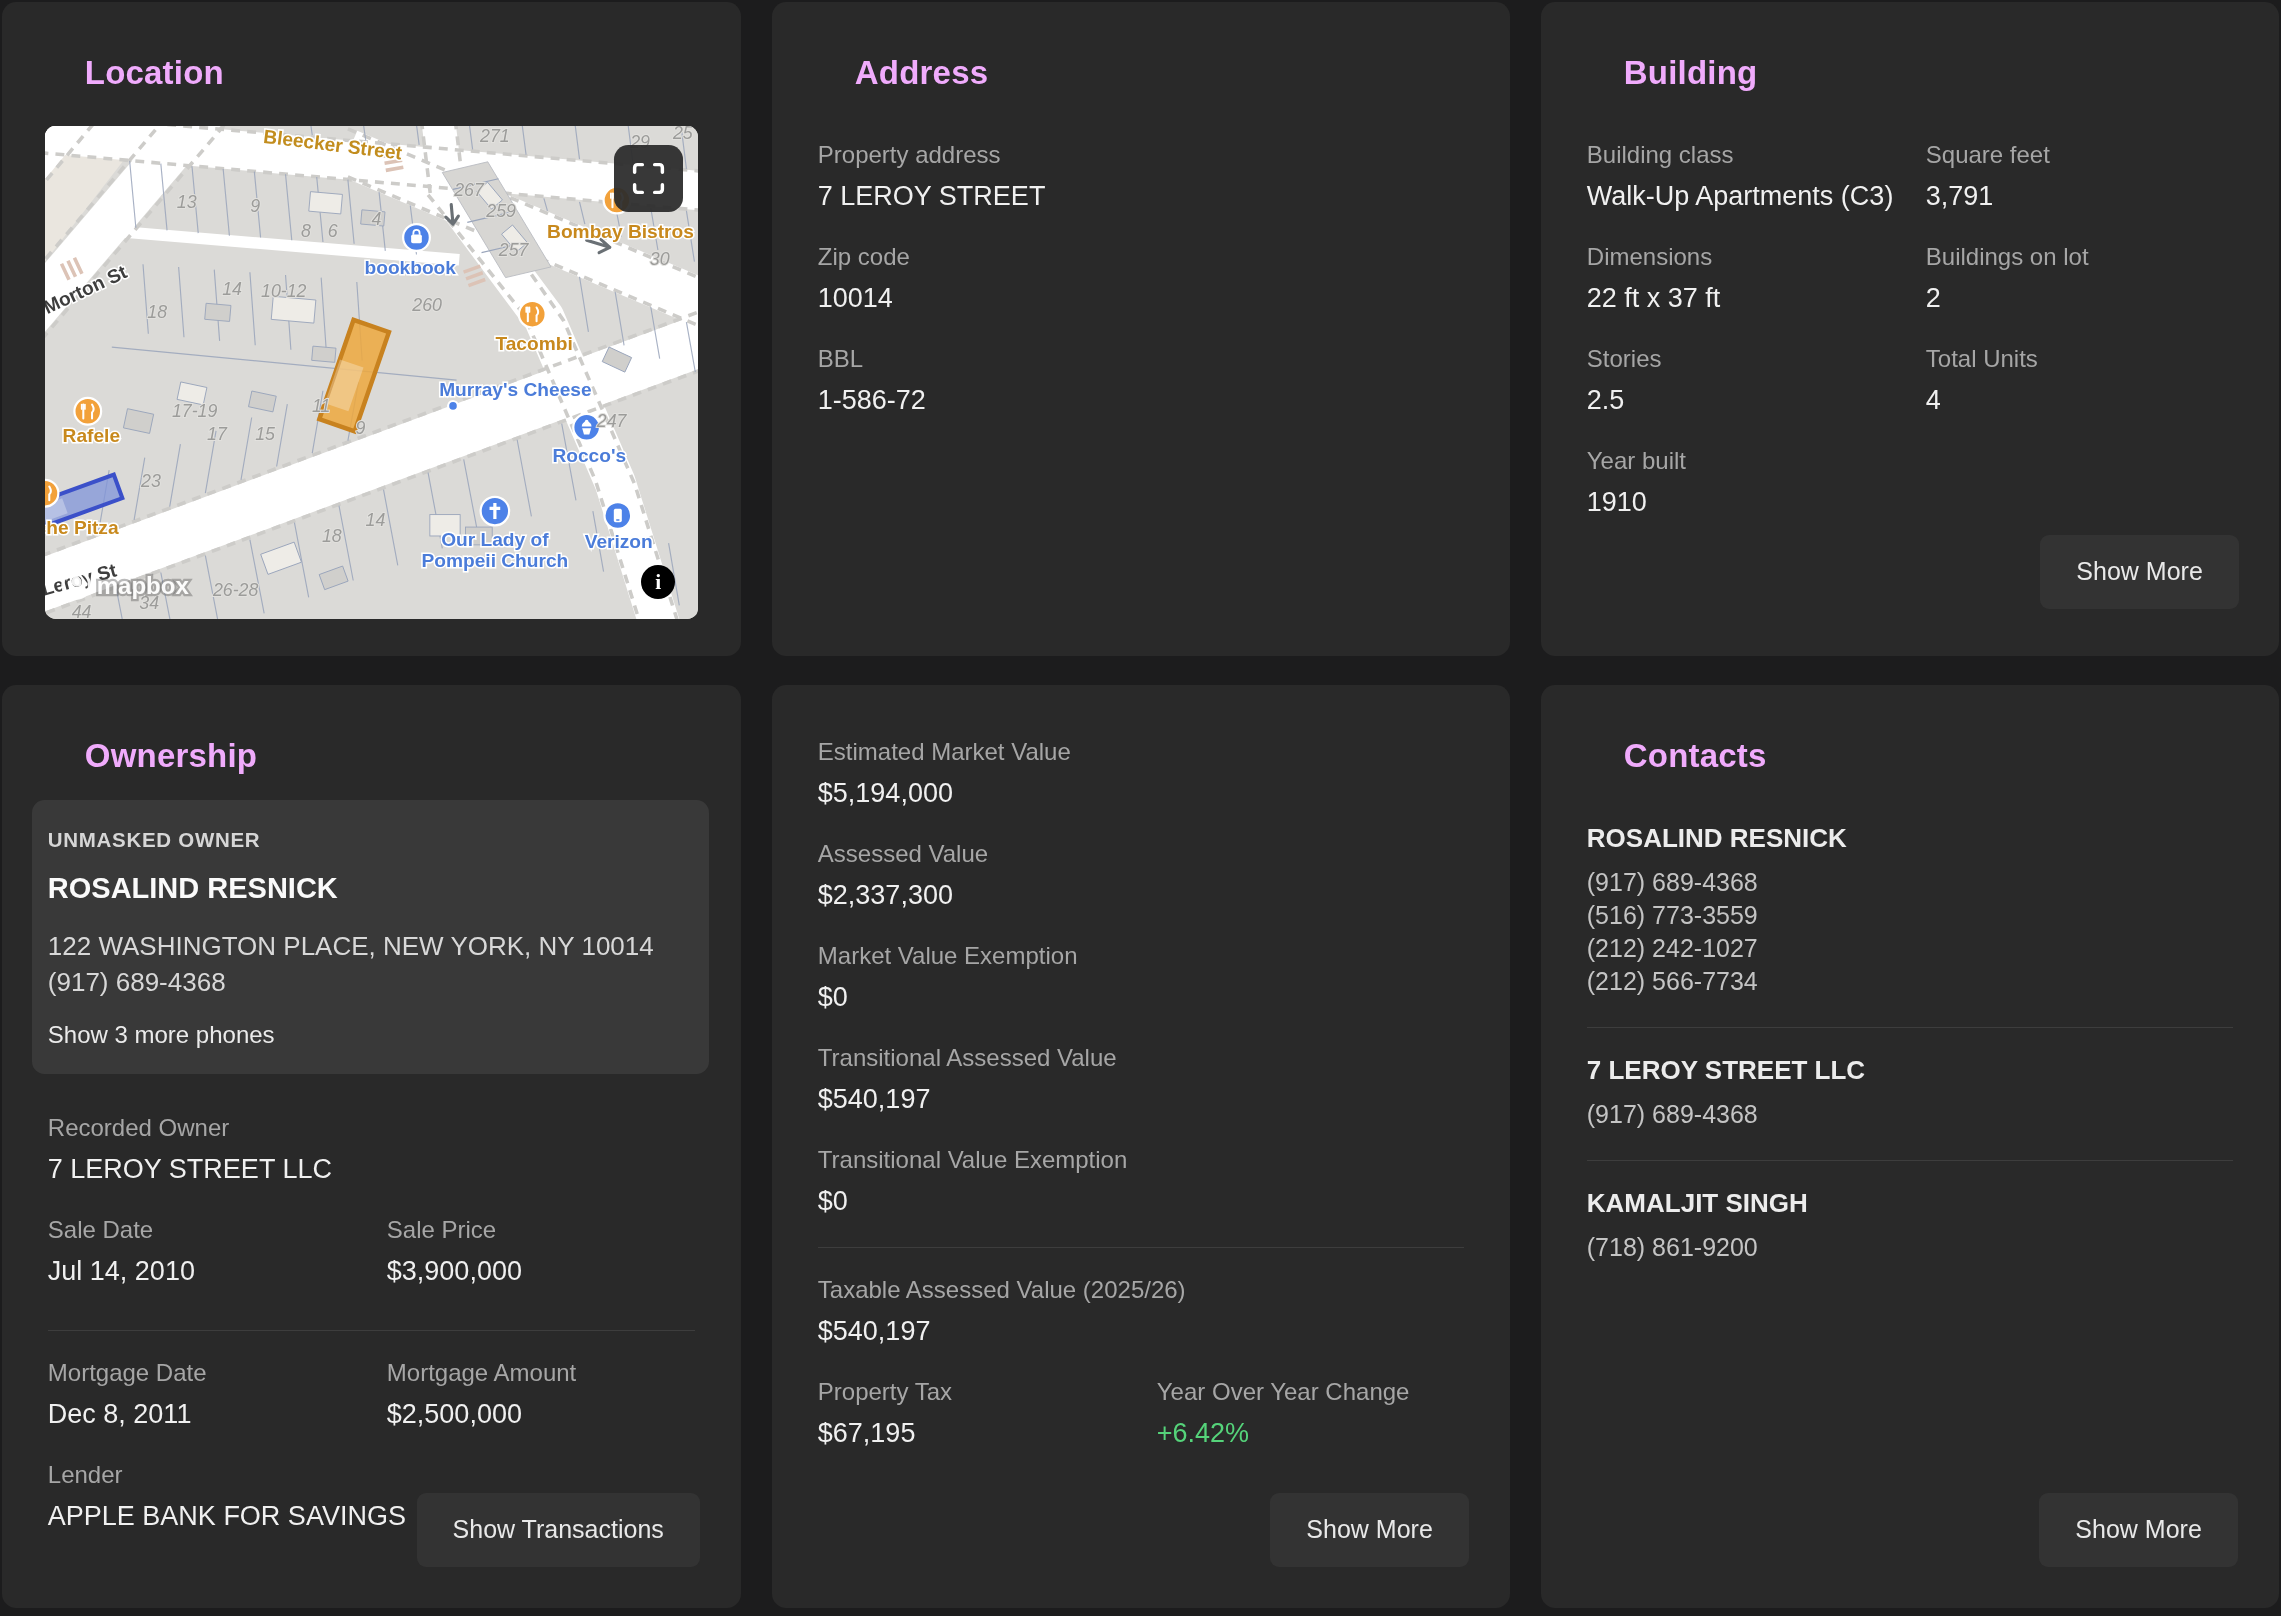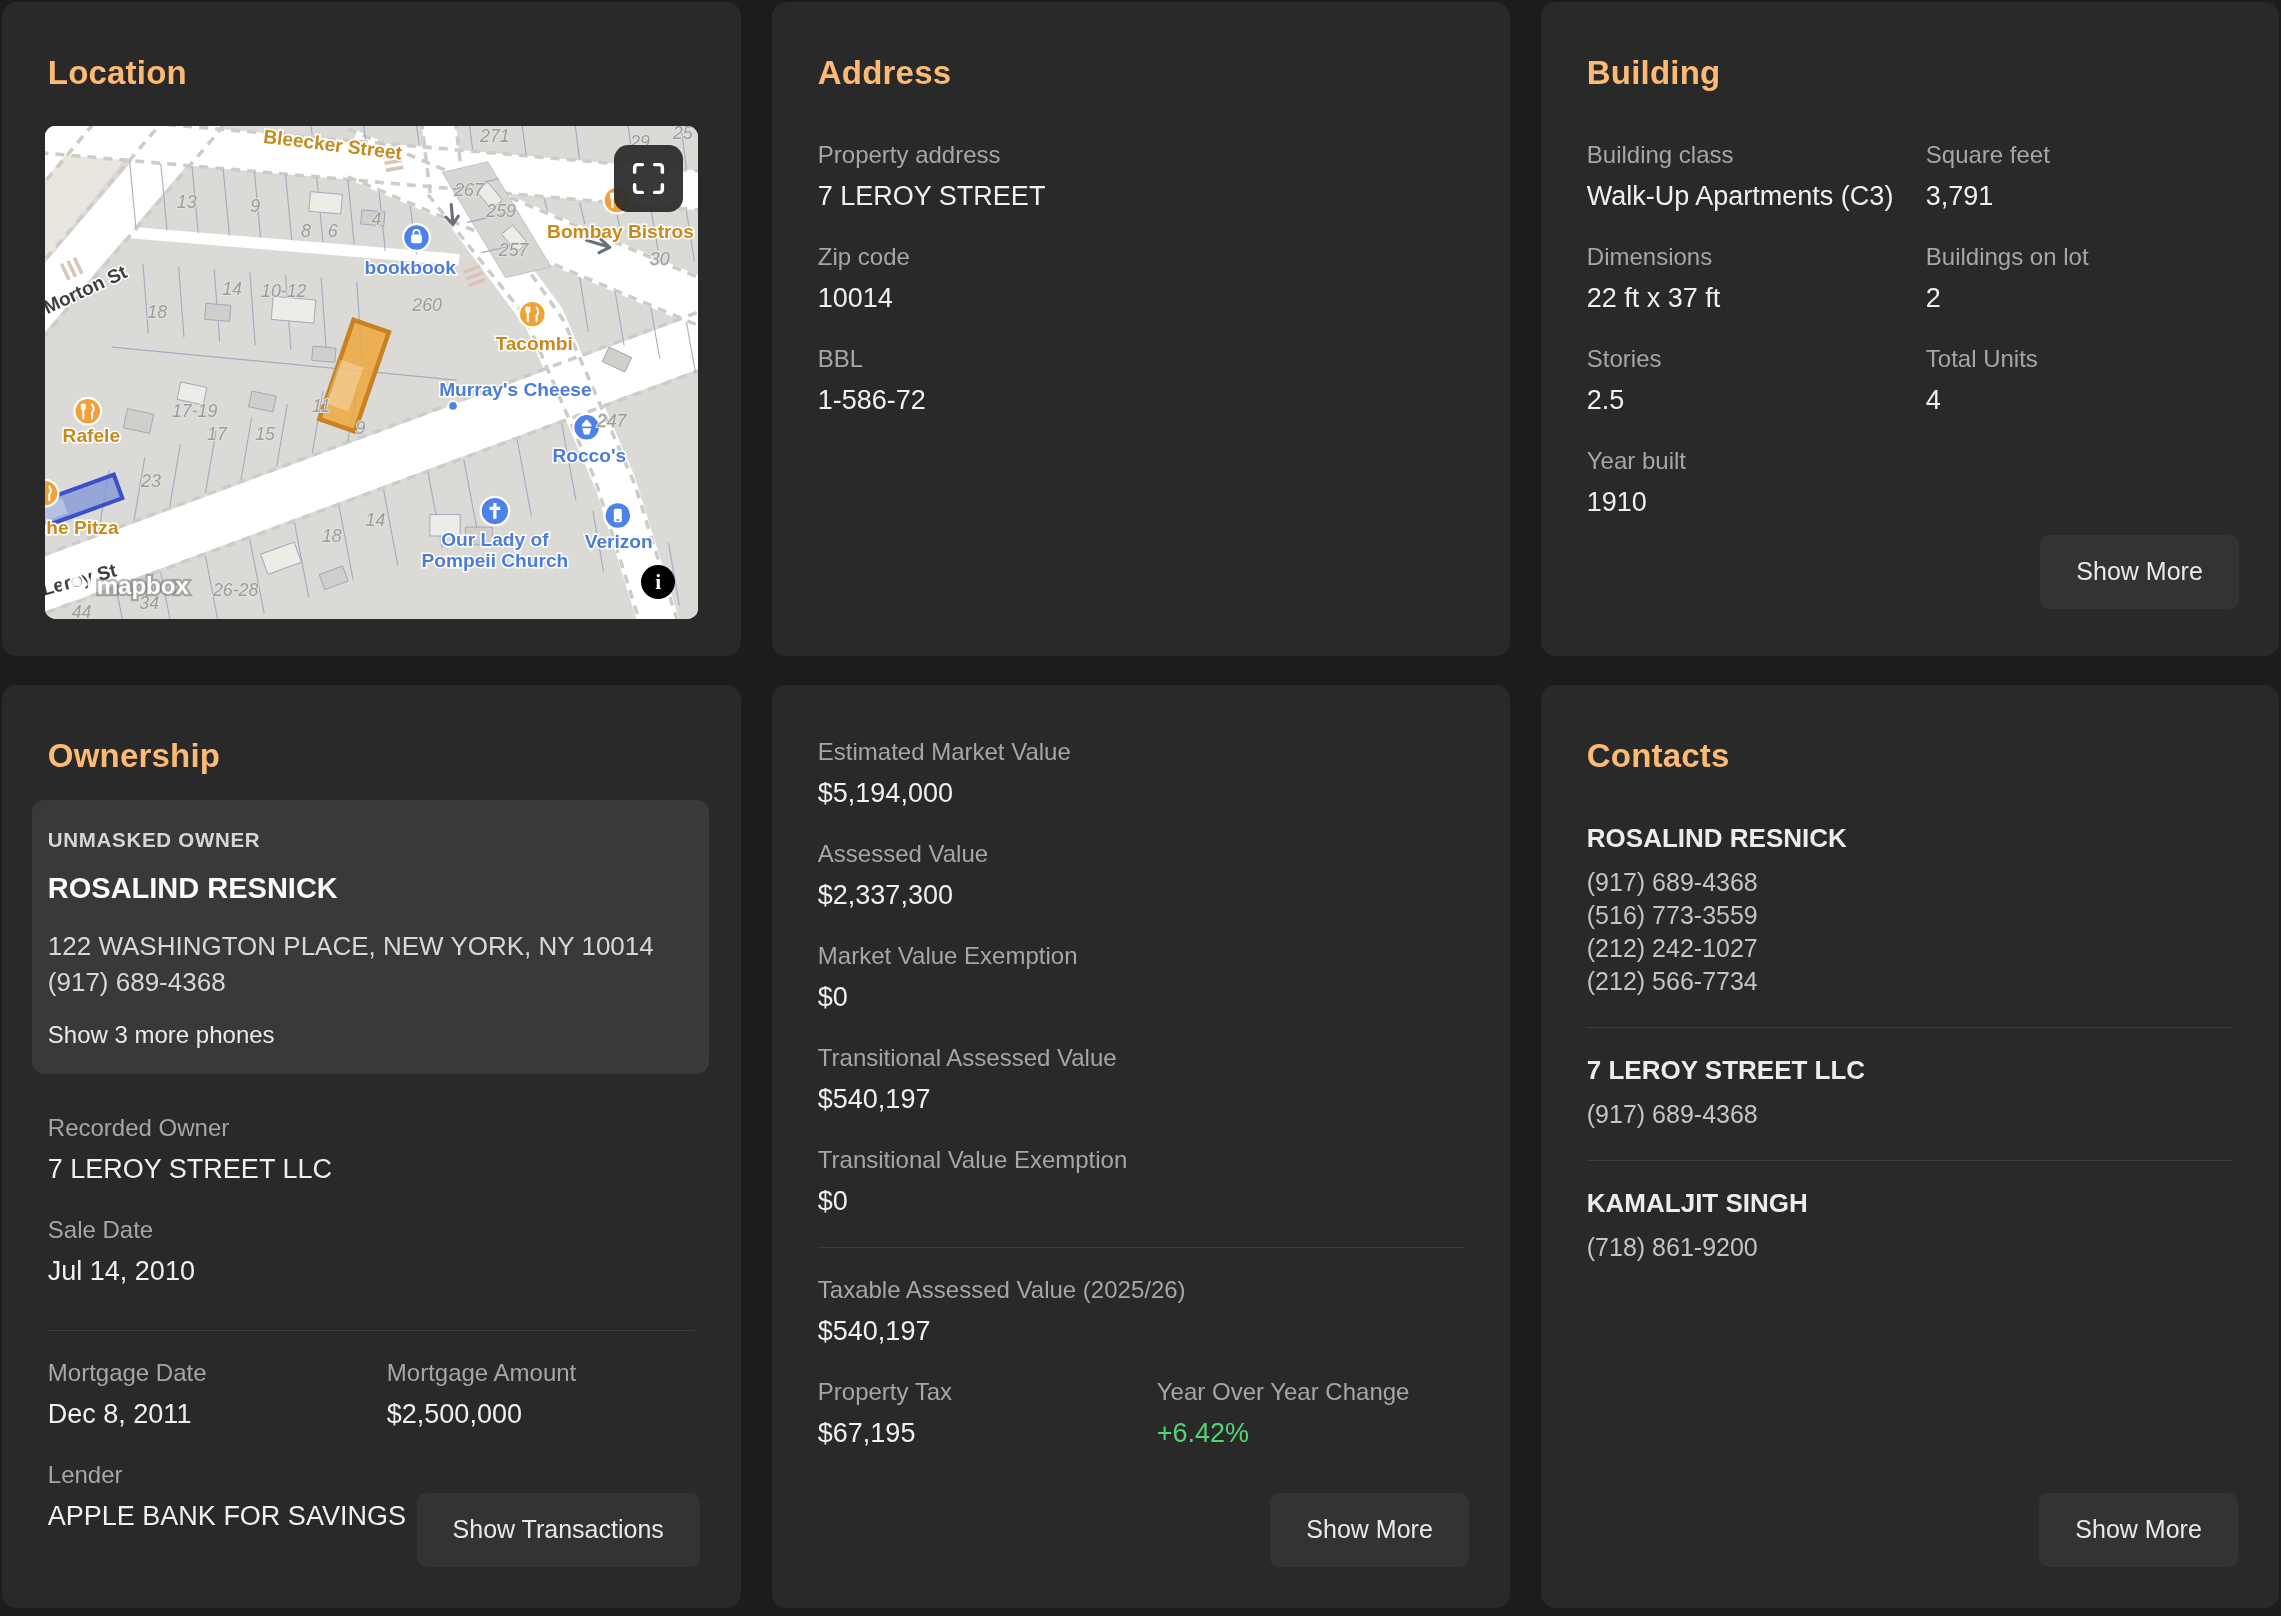--- a/index.html
+++ b/index.html
@@ -2,21 +2,21 @@
 <html style="font-size:14.3px"><head>
 <meta charset="utf-8">
 <style>
   * { box-sizing: border-box; margin: 0; padding: 0; }
   body { margin: 0; background: #141414; font-family: "Liberation Sans", sans-serif; }
   .page { position: relative; width: 2281px; height: 1616px; background: #1c1c1d; overflow: hidden; }
   .grid { position: absolute; left: 1.8px; top: 1.8px;
           display: grid; grid-template-columns: 739px 738px 738px; grid-template-rows: 654px 923px;
           gap: 29px 31px; }
   .card { background: #292929; border-radius: 14.3px; padding: 52px 46px; position: relative; overflow: hidden; }
-  .card-title { font-size: 33px; font-weight: 600; color: #fdba74; letter-spacing: 0.2px; margin-bottom: 48px; }
+  .card-title { font-size: 33px; font-weight: 600; color: #f0abfc; letter-spacing: 0.2px; margin-bottom: 48px; margin-left: 37px; }
   .card-ownership .card-title { margin-bottom: 25px; }
   .card-location .card-title { margin-bottom: 34px; }
 
   .field { margin-bottom: 28px; }
   .f-label { font-size: 24px; color: #a6a6a6; line-height: 30px; }
   .f-value { font-size: 27px; color: #f0f0f0; line-height: 36px; margin-top: 8px; }
   .cols { display: grid; grid-template-columns: 339px 1fr; }
   .divider { height: 0.9px; background: #3d3d3d; margin: 12.5px 0 27px; }
 
   .btn { position: absolute; right: 41px; bottom: 41px; height: 74px; padding: 0 36px;
@@ -334,20 +334,24 @@
       <div class="field">
         <div class="f-label">Recorded Owner</div>
         <div class="f-value">7 LEROY STREET LLC</div>
       </div>
 
       <div class="cols">
         <div class="field">
           <div class="f-label">Sale Date</div>
           <div class="f-value">Jul 14, 2010</div>
         </div>
+        <div class="field">
+          <div class="f-label">Sale Price</div>
+          <div class="f-value">$3,900,000</div>
+        </div>
       </div>
 
       <div class="divider"></div>
 
       <div class="cols">
         <div class="field">
           <div class="f-label">Mortgage Date</div>
           <div class="f-value">Dec 8, 2011</div>
         </div>
         <div class="field">

